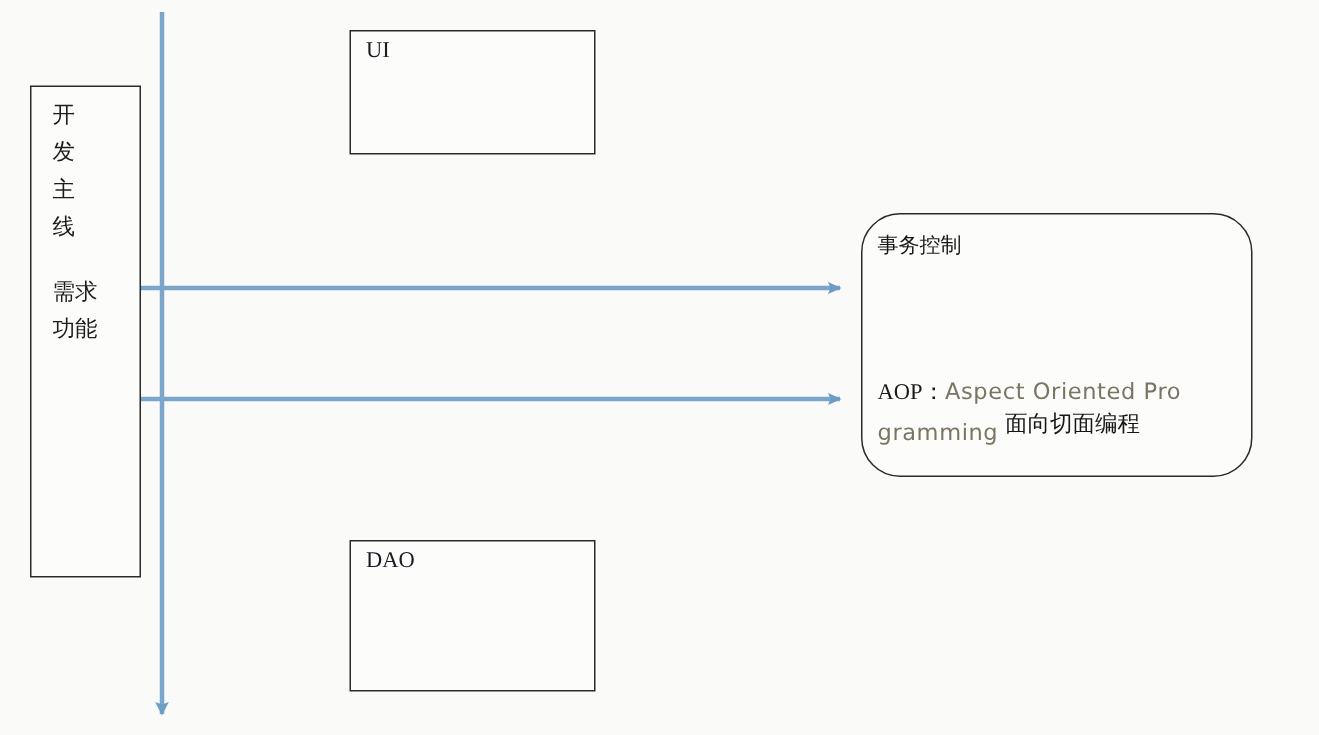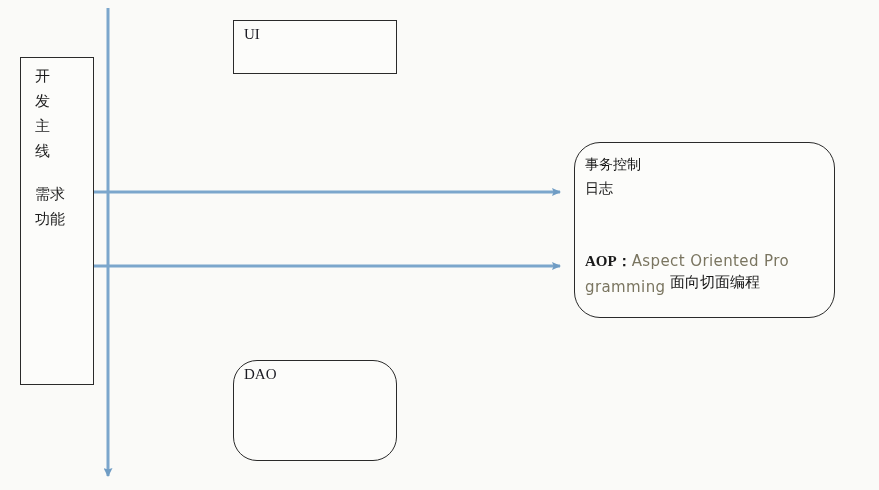--- a/index.html
+++ b/index.html
@@ -48,23 +48,23 @@
   }
   .left-col .ch {
     display: block;
   }
   .left-col .gap {
     display: block;
     height: 18px;
   }
 
   
-  #ui-box      { left: 233px; top: 20px;  width: 164px; height: 54px; }
+  #ui-box      { left: 233px; top: 20px;  width: 164px; height: 83px; }
   #service-box { left: 233px; top: 170px; width: 164px; height: 117px; }
-  #dao-box     { left: 233px; top: 360px; width: 164px; height: 101px; border-radius: 24px; }
+  #dao-box     { left: 233px; top: 360px; width: 164px; height: 101px; }
 
   .box-label {
     position: absolute;
     left: 10px;
     top: 5px;
     font-family: "Liberation Serif", "DejaVu Serif", serif;
     font-size: 15px;
     color: #1a1a22;
     white-space: nowrap;
   }
@@ -80,21 +80,21 @@
   }
   .aop-line {
     font-family: "DejaVu Sans", sans-serif;
     font-size: 14px;
     line-height: 24px;
     color: #171717;
     white-space: nowrap;
   }
   .aop-term {
     font-family: "Liberation Serif", "DejaVu Serif", serif;
-    font-weight: bold;
+    font-weight: normal;
     font-size: 15px;
     color: #1a1a1a;
   }
   .aop-en {
     font-family: "DejaVu Sans", sans-serif;
     font-size: 15px;
     color: #7a7560;
     letter-spacing: 0.4px;
   }
   #aop-wrap-line {
@@ -163,21 +163,20 @@
     <div class="box-label">UI</div>
   </div>
 
 
   <div class="box" id="dao-box">
     <div class="box-label">DAO</div>
   </div>
 
   <div class="box" id="aop-box">
     <div class="aop-line">事务控制</div>
-    <div class="aop-line">日志</div>
 
     <div id="aop-wrap-line">
       <span class="aop-term">AOP：</span><span class="aop-en">Aspect Oriented Pro</span><br>
       <span class="aop-en">gramming</span>
     </div>
 
     <div id="aop-cn-gloss">面向切面编程</div>
   </div>
 
 </div>

